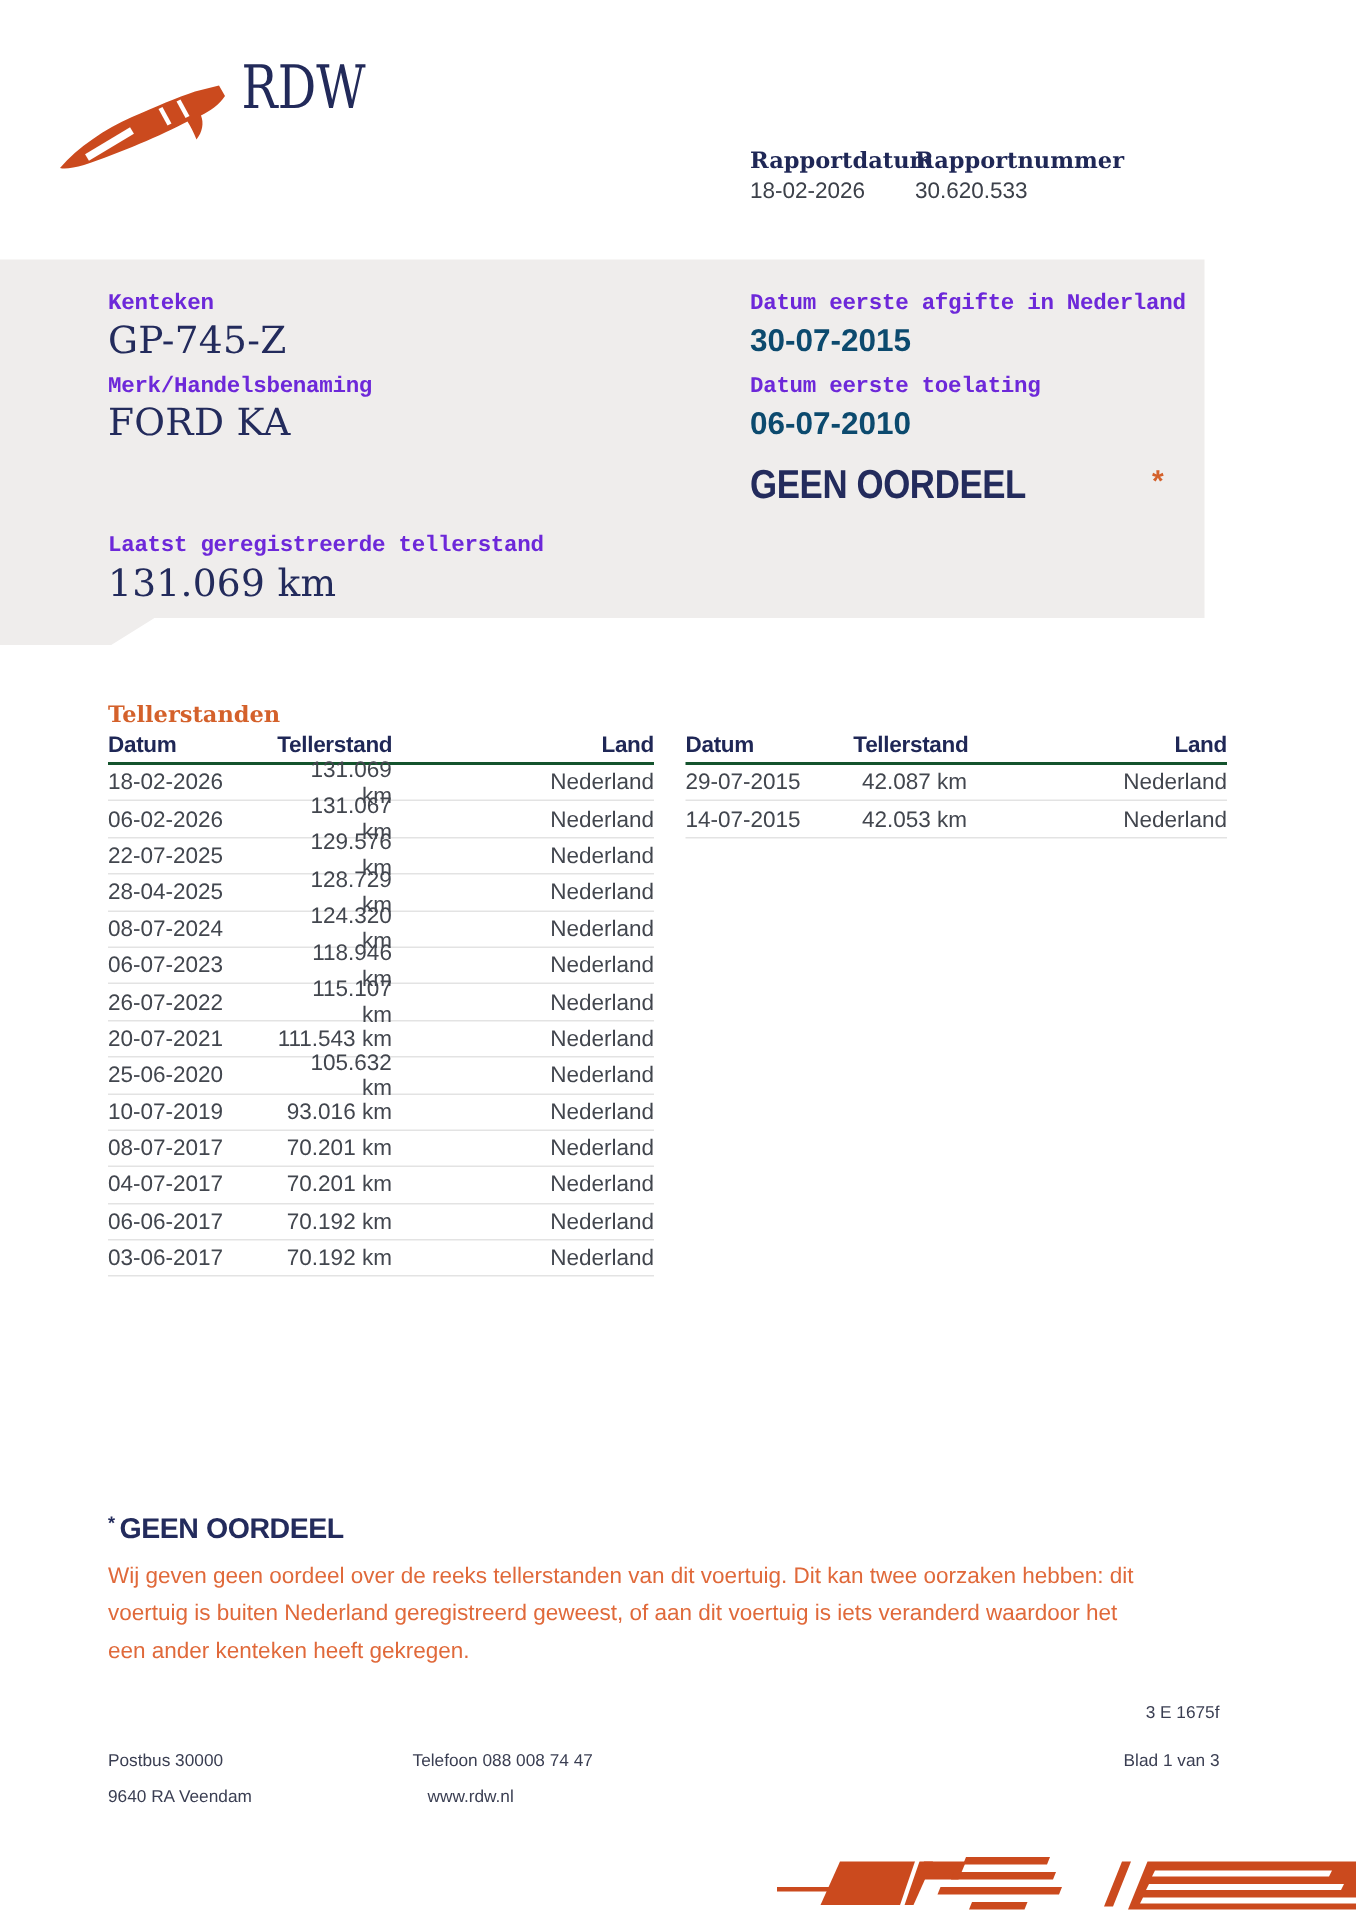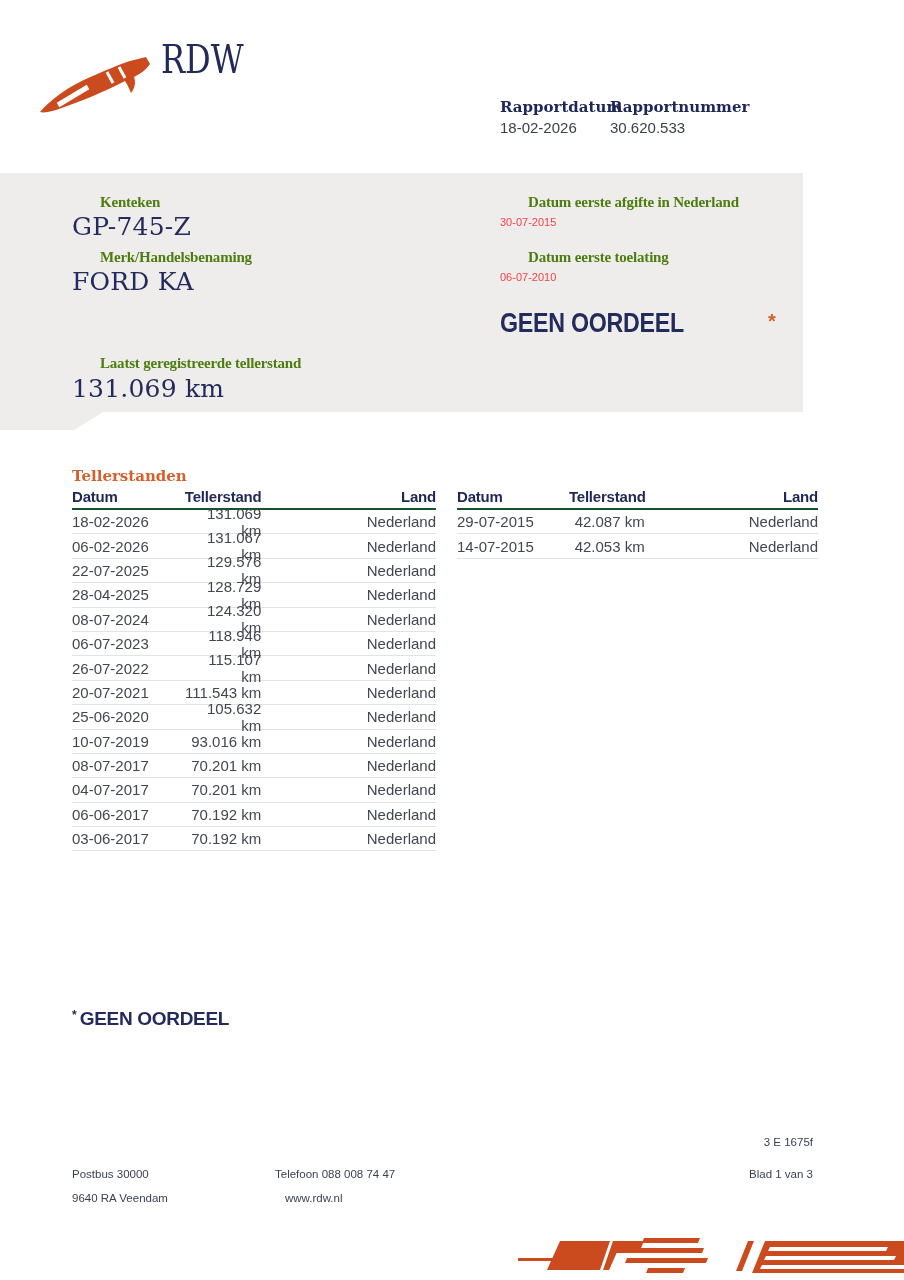--- a/index.html
+++ b/index.html
@@ -27,28 +27,28 @@
   }
   .meta-value{font-size:15px;color:#3c4049;white-space:nowrap;}
 
   
   .panel{left:0;top:173px;width:803px;height:239px;background:#efedec;}
   .panel-tail{
     left:0;top:412px;width:103px;height:18px;background:#efedec;
     clip-path:polygon(0 0,100% 0,72% 100%,0 100%);
   }
   .lbl-orange{
-    font-family:Liberation Serif, serif;font-weight:bold;font-size:15px;color:#4d7c0f;
-    white-space:nowrap;letter-spacing:-0.2px;margin-left:28px;
+    font-family:Liberation Mono, monospace;font-weight:bold;font-size:15px;color:#6d28d9;
+    white-space:nowrap;letter-spacing:-0.2px;
   }
   .val-big{
     font-family:"DejaVu Serif",serif;font-size:25px;color:#232b5c;
     white-space:nowrap;letter-spacing:0.2px;
   }
-  .val-date{font-size:11px;color:#ef4444;white-space:nowrap;}
+  .val-date{font-size:21px;color:#0c4a6e;white-space:nowrap;font-weight:bold;}
   .oordeel{
     font-family:"Liberation Sans",sans-serif;font-weight:bold;font-size:27px;color:#232b5c;
     transform:scaleX(0.86);transform-origin:left top;white-space:nowrap;letter-spacing:-0.3px;
   }
   .oordeel-star{font-size:20px;font-weight:bold;color:#d4612b;}
 
   
   .section-title{
     font-family:"DejaVu Serif",serif;font-weight:bold;font-size:15px;color:#d4612b;text-align:right;
   }
@@ -233,20 +233,21 @@
           <div class="c-km">42.053 km</div>
           <div class="c-land">Nederland</div>
         </div>
       </div>
   </div>
 
   <div class="abs" style="left:72px;top:1008px;">
     <div>
       <span class="fn-star">*</span><span class="fn-title">GEEN OORDEEL</span>
     </div>
+    <div class="fn-body">Wij geven geen oordeel over de reeks tellerstanden van dit voertuig. Dit kan twee oorzaken hebben: dit voertuig is buiten Nederland geregistreerd geweest, of aan dit voertuig is iets veranderd waardoor het een ander kenteken heeft gekregen.</div>
   </div>
 
   <div class="abs foot" style="left:72px;top:1168px;">Postbus 30000</div>
   <div class="abs foot" style="left:72px;top:1192px;">9640 RA Veendam</div>
   <div class="abs foot" style="left:275px;top:1168px;">Telefoon 088 008 74 47</div>
   <div class="abs foot" style="left:285px;top:1192px;">www.rdw.nl</div>
   <div class="abs foot right" style="left:613px;top:1168px;">Blad 1 van 3</div>
   <div class="abs foot right" style="left:613px;top:1136px;">3 E 1675f</div>
 
   <svg class="abs" style="left:504px;top:1232px;" width="400" height="48" viewBox="0 0 400 48">

